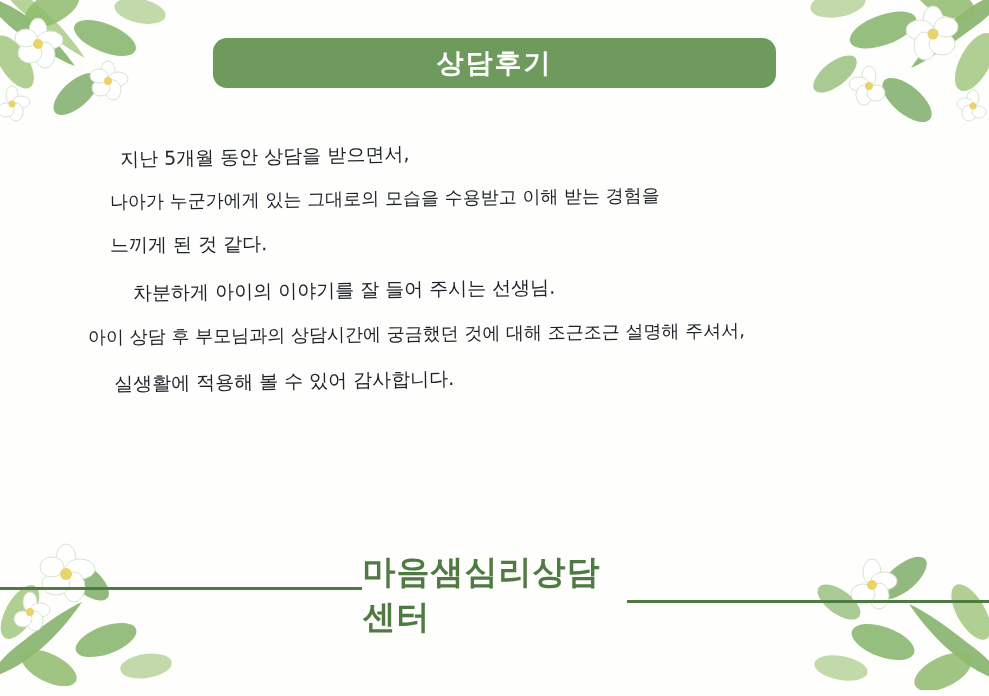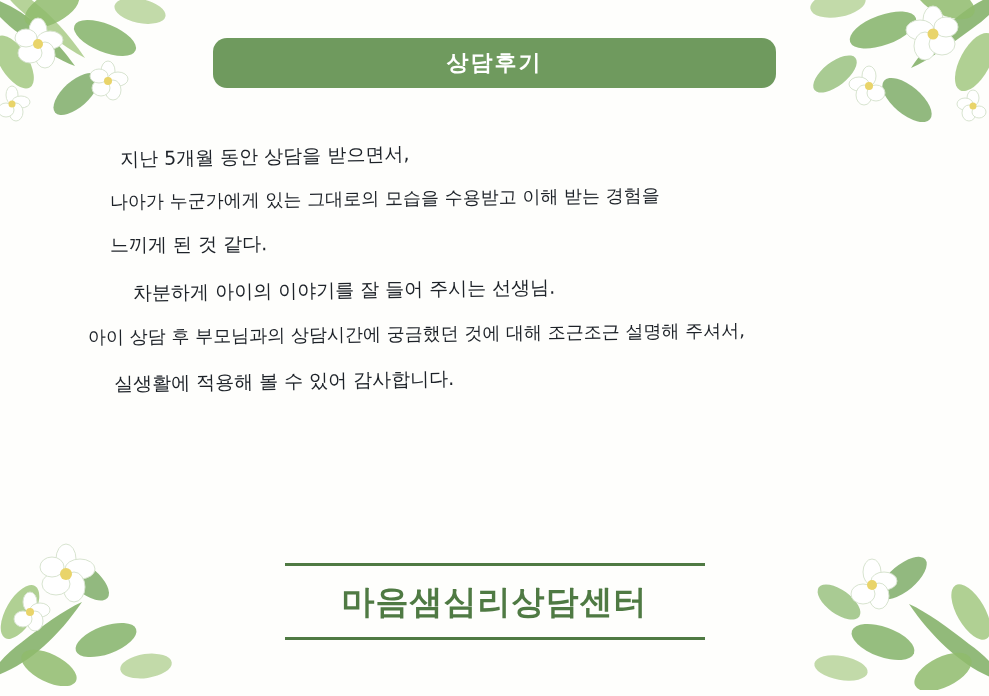--- a/index.html
+++ b/index.html
@@ -39,21 +39,21 @@
     width: 563px;
     height: 50px;
     background: #6f9a5e;
     border-radius: 14px;
     display: flex;
     align-items: center;
     justify-content: center;
   }
   .banner-title {
     color: #ffffff;
-    font-size: 22px;
+    font-size: 27px;
     font-weight: bold;
     letter-spacing: 2px;
   }
 
   
   .handwriting {
     position: absolute;
     left: 88px;
     top: 140px;
     width: 830px;
@@ -73,21 +73,21 @@
   .hw-l5 { margin-left: 0px;   margin-bottom: 22px; transform: rotate(-0.6deg); font-size: 18px;}
   .hw-l6 { margin-left: 26px;  margin-bottom: 0px;  transform: rotate(-0.9deg); }
 
   
   .footer {
     position: absolute;
     left: 0;
     right: 0;
     bottom: 56px;
     display: flex;
-    flex-direction: column;
+    flex-direction: row;
     align-items: center;
   }
   .footer-rule {
     width: 420px;
     height: 3px;
     background: #4f7a43;
   }
   .footer-rule.top { margin-bottom: 14px; }
   .footer-rule.bottom { margin-top: 12px; }
   .footer-name {

